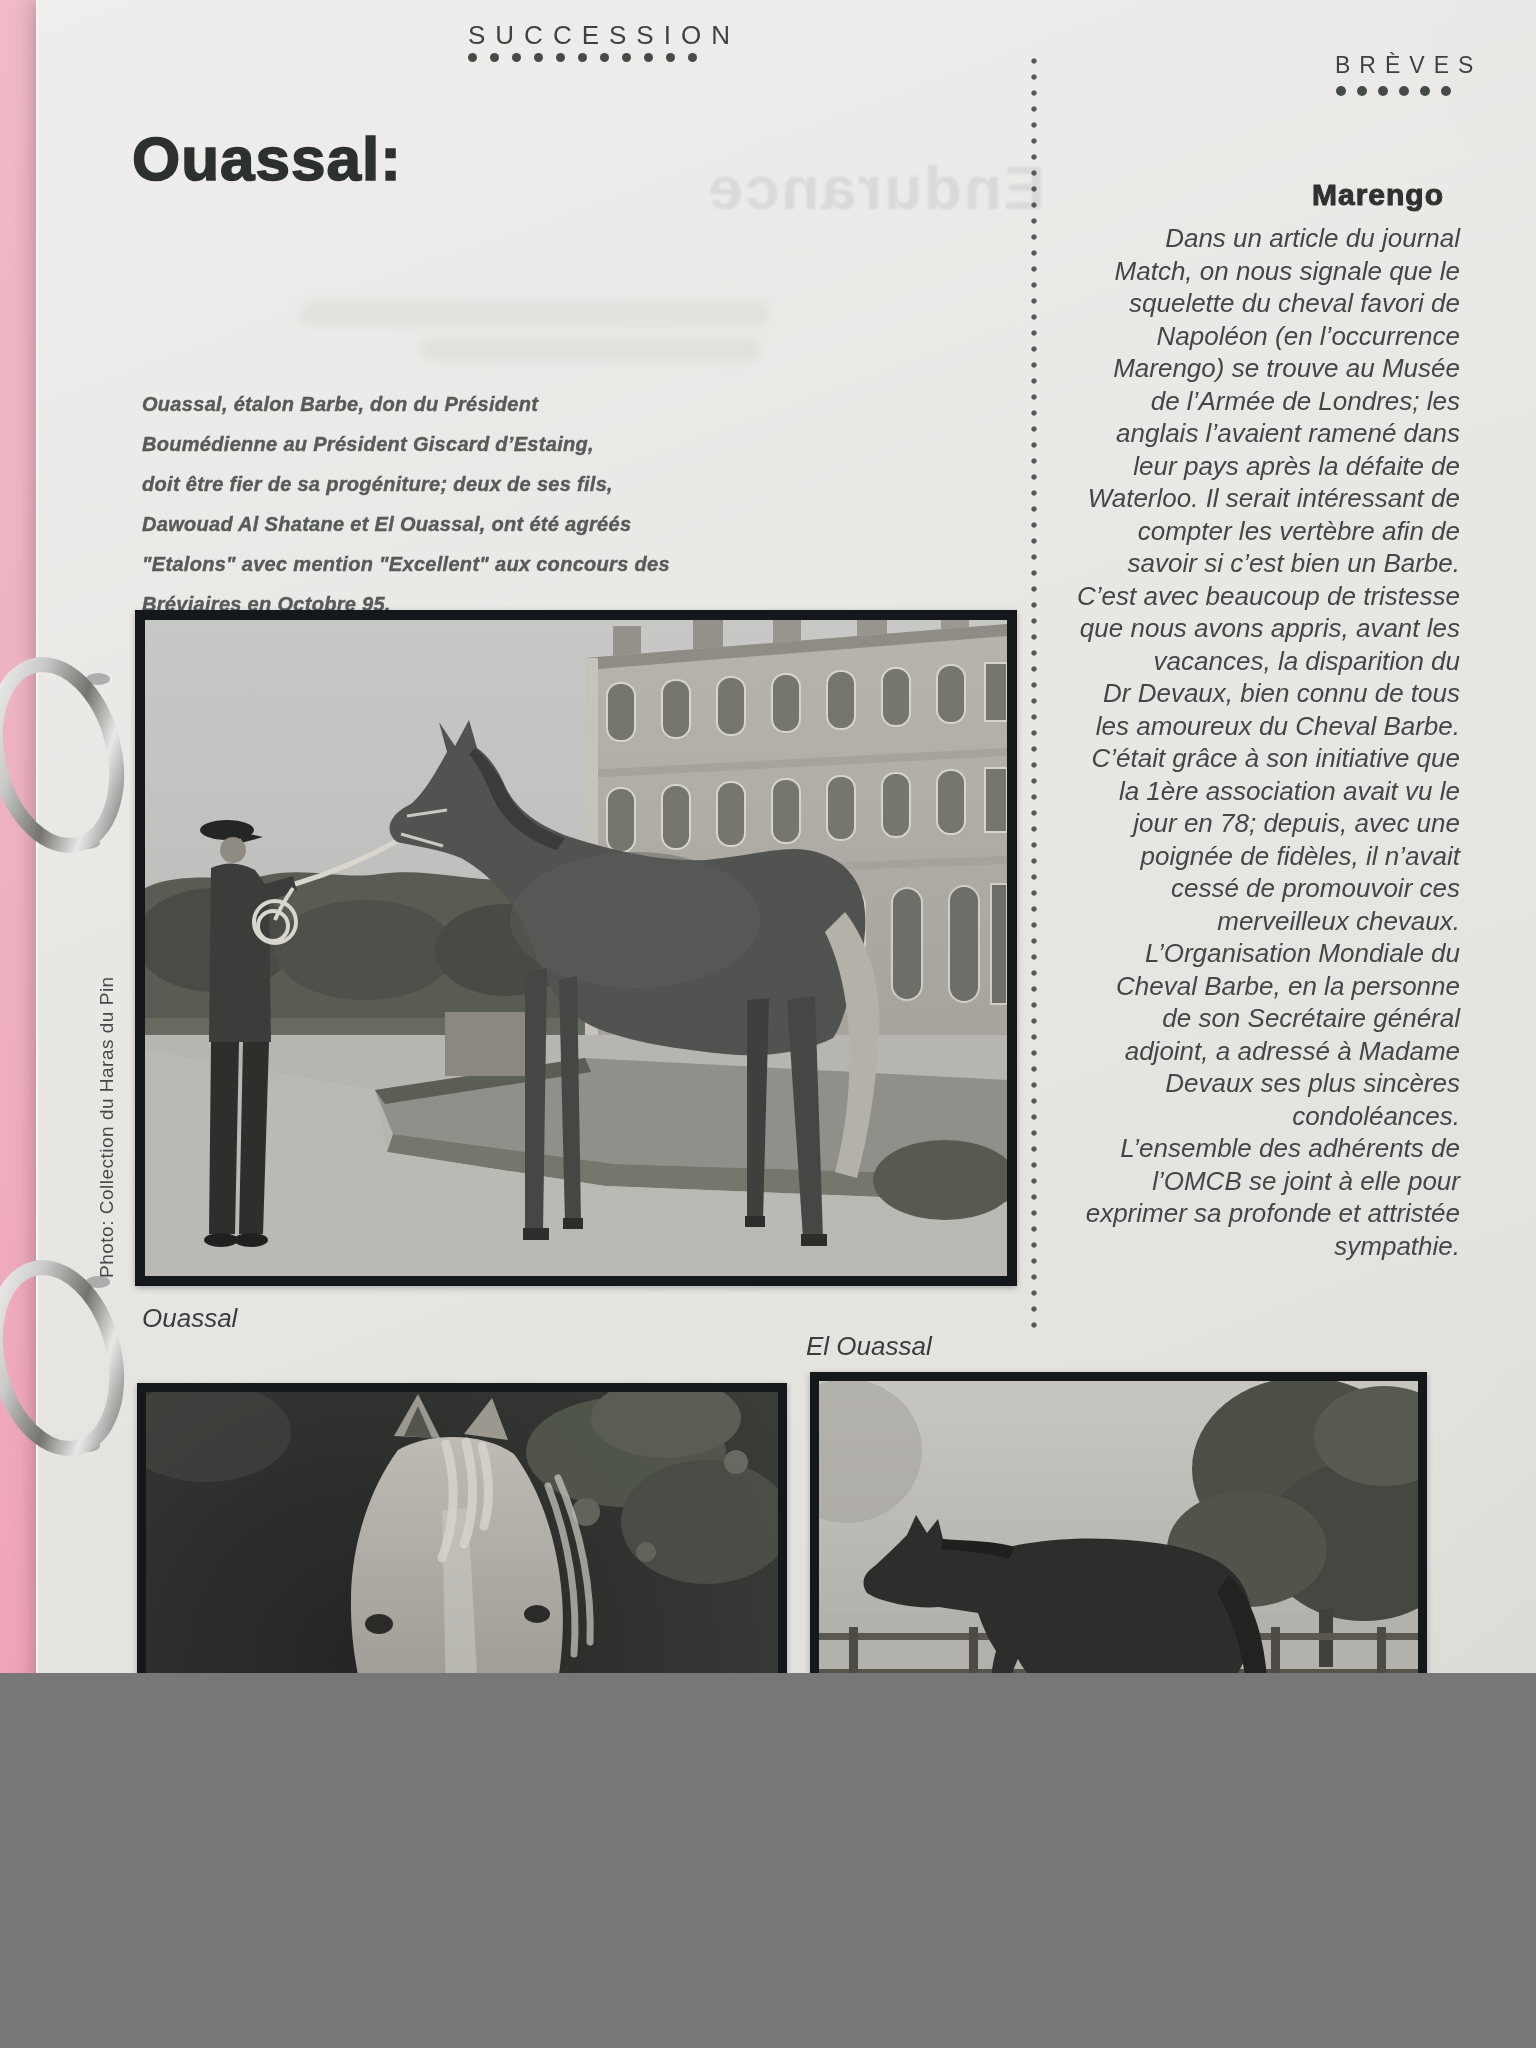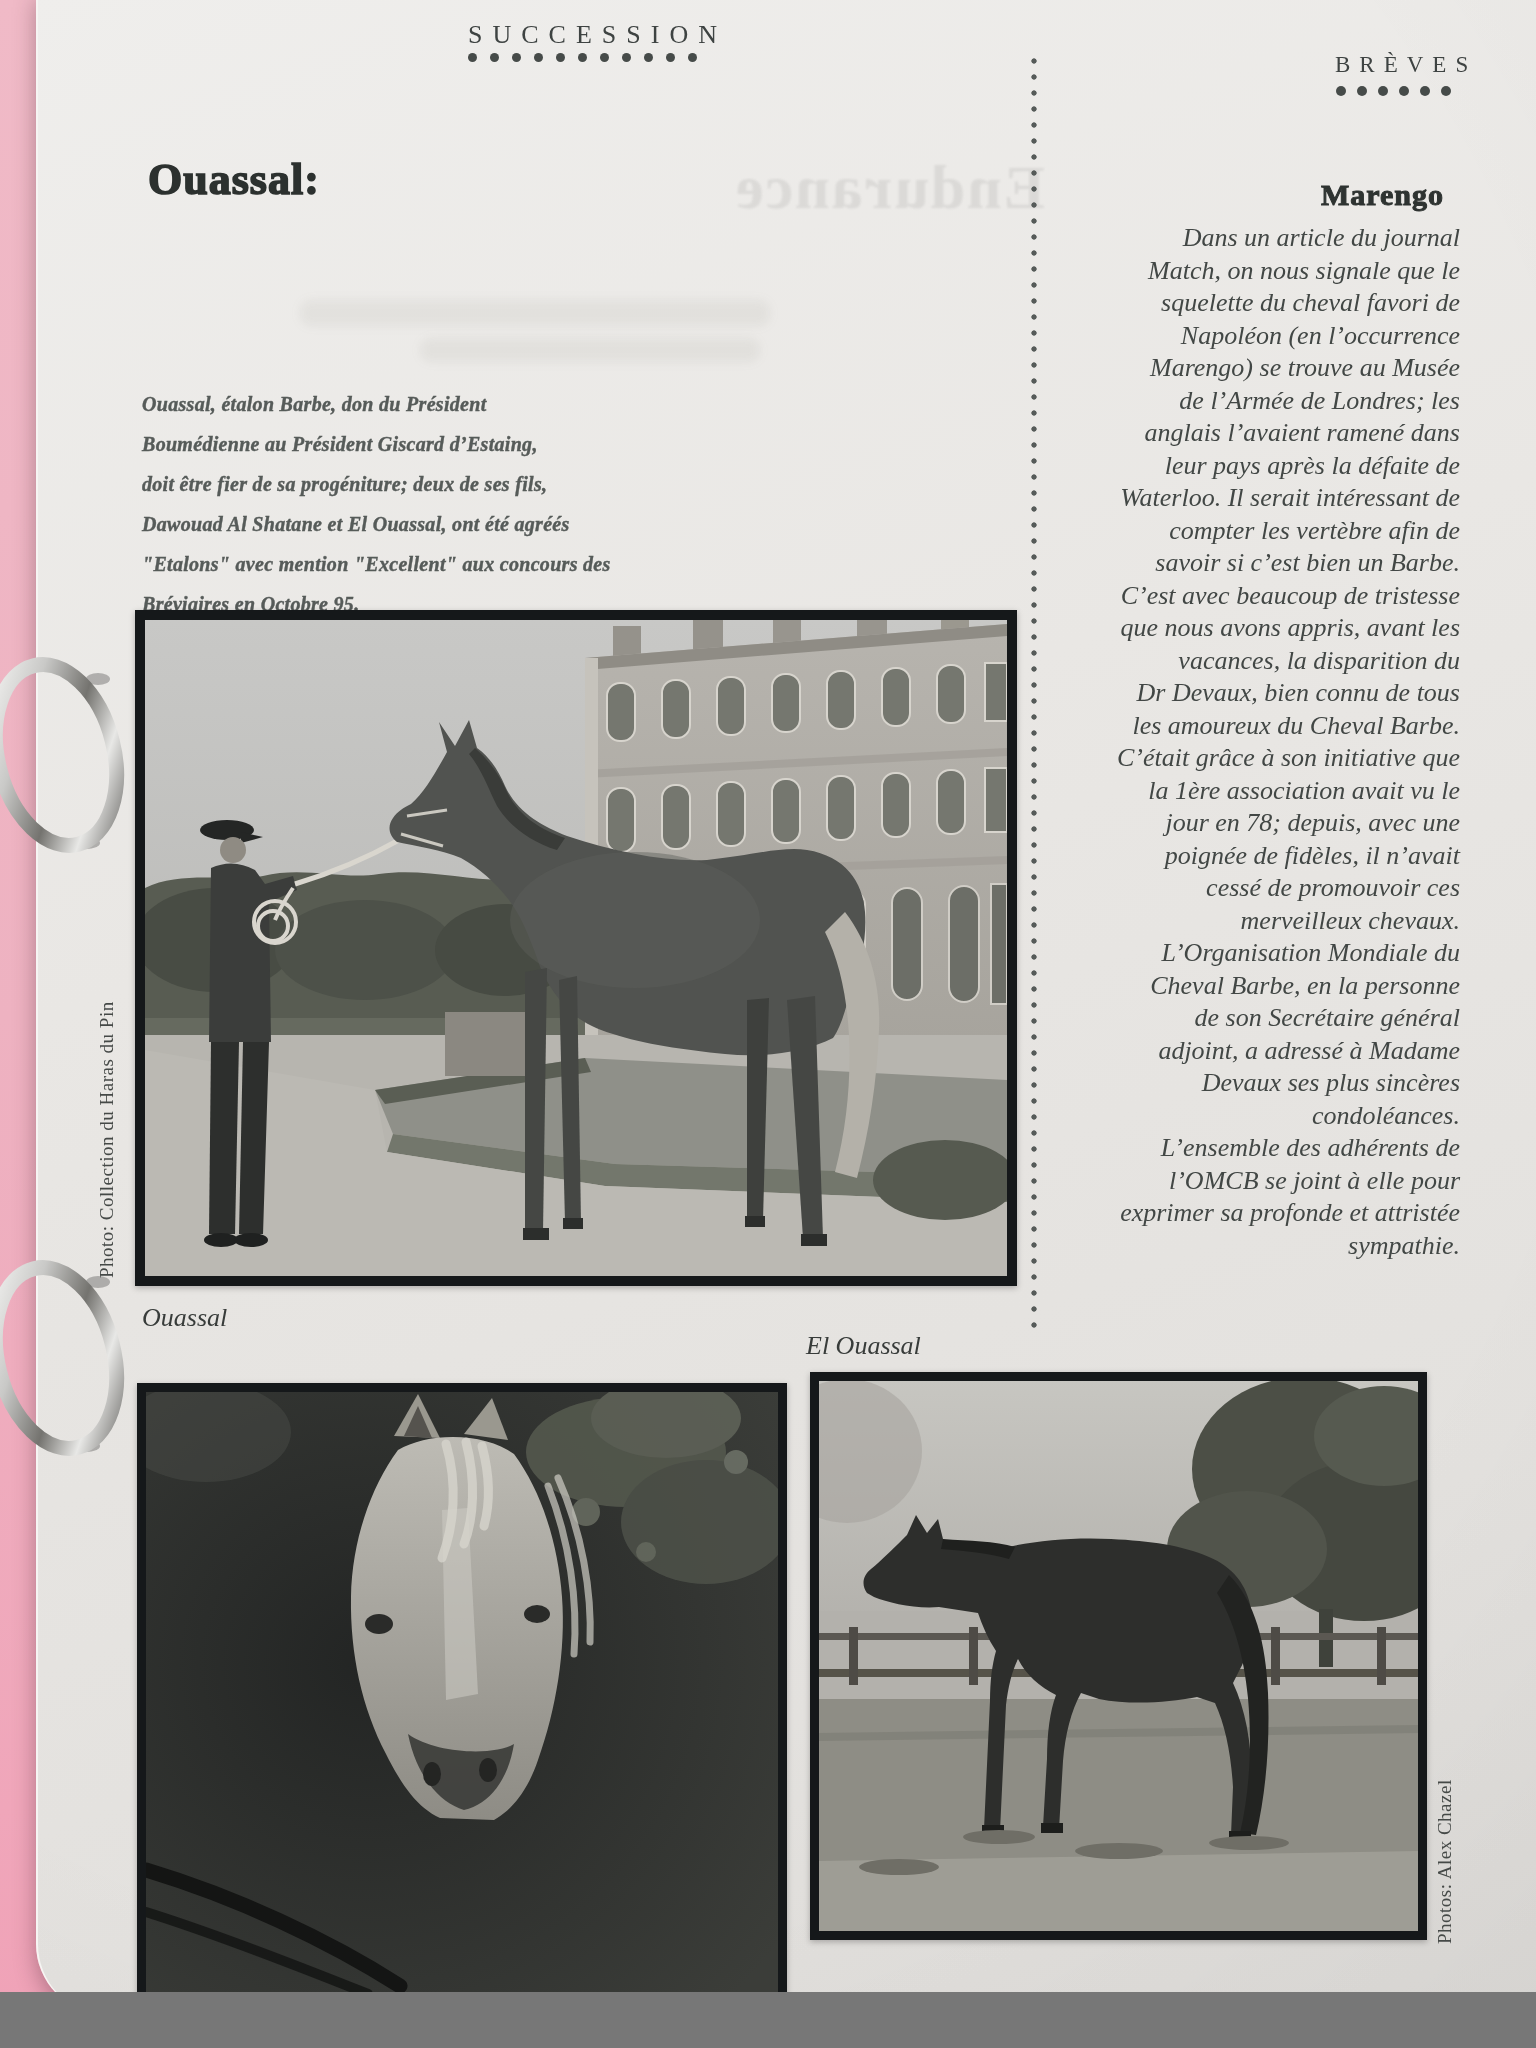--- a/index.html
+++ b/index.html
@@ -1,18 +1,18 @@
 <!DOCTYPE html>
 <html><head>
 <meta charset="utf-8">
 <style>
   html,body{margin:0;padding:0;background:#777;}
-  .screen{position:relative;width:1536px;height:1992px;overflow:hidden;
+  .screen{position:relative;width:1536px;height:1673px;overflow:hidden;
     background:linear-gradient(170deg,#f0bac7 0%,#eeb2c1 45%,#f0a6ba 80%,#ef9fb5 100%);
-    font-family:Liberation Serif, serif;}
+    font-family:Liberation Sans, sans-serif;}
   
   .binder-band{position:absolute;left:110px;top:2000px;right:0;height:48px;
     background:linear-gradient(90deg,#d9d5d1 0%,#b7b3af 40%,#948f8c 75%,#7c7875 100%);}
   
   .page{position:absolute;left:36px;top:-8px;width:1500px;height:2022px;
     background:linear-gradient(160deg,#efeeec 0%,#e9e7e4 40%,#e3e1de 78%,#dcdad7 100%);
     border-bottom-left-radius:70px;border-left:2px solid #f6f5f3;
     box-shadow:0 8px 22px rgba(60,30,40,.35);}
   .page-vignette{position:absolute;inset:0;border-bottom-left-radius:70px;pointer-events:none;
     background:radial-gradient(130% 105% at 32% 38%, rgba(0,0,0,0) 55%, rgba(0,0,0,.06) 100%);}
@@ -31,22 +31,22 @@
     background-image:radial-gradient(circle at 3px 3px,#565b59 2.3px,rgba(0,0,0,0) 3px);
     background-size:6px 16px;background-repeat:repeat-y;}
   
   .ghost{position:absolute;left:545px;top:152px;width:500px;font-size:62px;font-weight:bold;
     letter-spacing:2px;color:rgba(95,100,96,.12);transform:scaleX(-1);white-space:nowrap;
     filter:blur(1px);}
   .ghost-bar{position:absolute;background:rgba(110,112,106,.08);border-radius:12px;filter:blur(5px);}
   .gb1{left:300px;top:300px;width:470px;height:26px;}
   .gb2{left:420px;top:338px;width:340px;height:24px;}
   
-  .title{position:absolute;left:148px;top:122px;color:#2c312f;font-weight:bold;
-    -webkit-text-stroke:1.6px #2c312f;font-size:44px;line-height:74px;letter-spacing:1px;margin-top:21px;}
+  .title{position:absolute;left:132px;top:122px;color:#2c312f;font-weight:bold;
+    -webkit-text-stroke:1.6px #2c312f;font-size:62px;line-height:74px;letter-spacing:1px;}
   .intro{position:absolute;left:142px;top:336px;width:890px;font-size:20px;line-height:40px;
     font-style:italic;font-weight:bold;color:#565b59;letter-spacing:.3px;margin-top:48px;
     -webkit-text-stroke:.4px #565b59;}
   .caption{position:absolute;font-size:26px;font-style:italic;color:#35393  ;color:#383c3a;}
   .cap-main{left:142px;top:1303px;}
   .cap-left{left:142px;top:1350px;margin-top:42px;}
   .cap-right{left:806px;top:1331px;}
   .credit{position:absolute;font-size:19px;color:#45494  ;color:#454947;white-space:nowrap;
     transform-origin:0 0;transform:rotate(-90deg);letter-spacing:.5px;}
   .credit-main{left:96px;top:1278px;}

